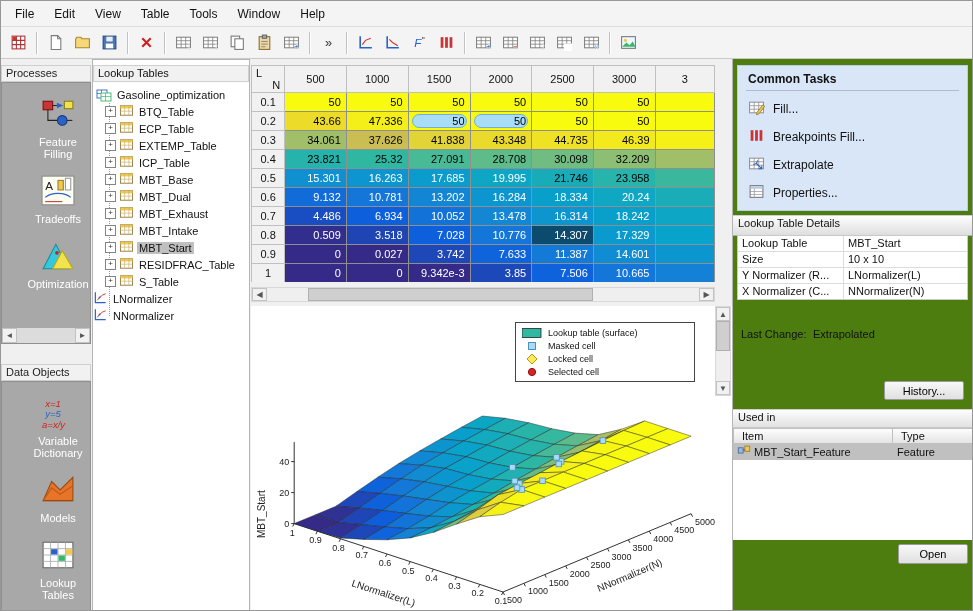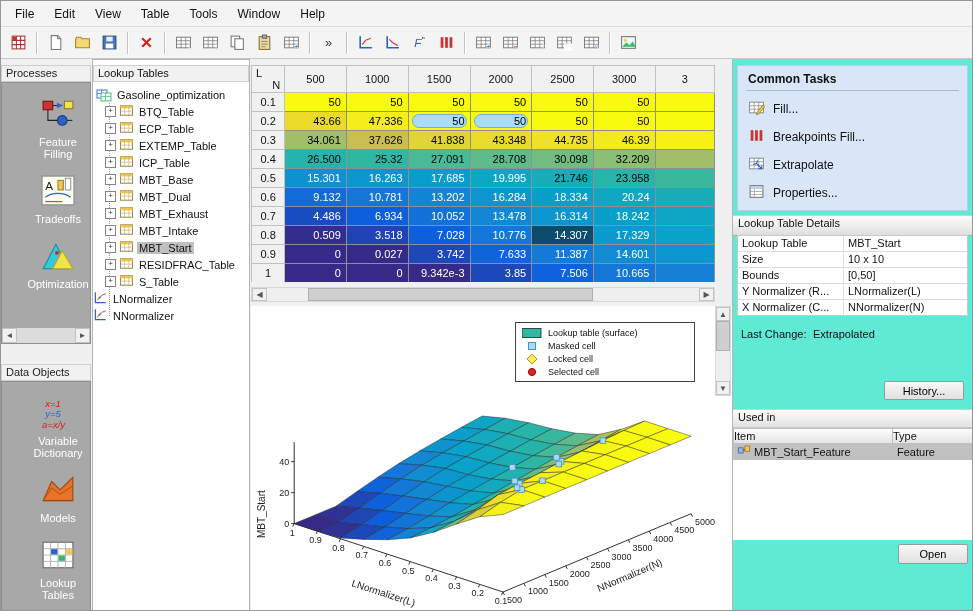--- a/index.html
+++ b/index.html
@@ -61,21 +61,21 @@
   #hscroll .thumb{position:absolute;left:56px;top:0;width:285px;height:13px;background:#cfcfcf;border:1px solid #b0b0b0;box-sizing:border-box;}
   #vsliver{position:absolute;left:464px;top:0;width:16px;height:90px;background:#efefef;border:1px solid #d8d8d8;box-sizing:border-box;}
   #vsliver .sb-btn{width:14px;height:14px;}
   #vsliver .thumb{width:14px;height:30px;background:#cfcfcf;border:1px solid #b0b0b0;box-sizing:border-box;}
   
   #plot-pane{position:absolute;left:250px;top:305px;width:481px;height:306px;background:#fff;}
   #legend{position:absolute;left:264px;top:16px;width:170px;background:#fff;border:1px solid #444;font-size:9px;padding:3px 4px;}
   .leg-row{display:flex;align-items:center;height:13px;}
   .leg-sw{width:24px;display:flex;justify-content:center;margin-right:4px;flex:0 0 auto;}
   
-  #right-pane{position:absolute;left:731px;top:58px;width:242px;height:553px;background:#5eead4;border-left:1px solid #b5b5b5;box-sizing:border-box;}
+  #right-pane{position:absolute;left:731px;top:58px;width:242px;height:553px;background:#4d7c0f;border-left:1px solid #b5b5b5;box-sizing:border-box;}
   #tasks{position:absolute;left:4px;top:6px;right:6px;height:146px;background:#d9e6f7;border:1px solid #b9cde8;box-sizing:border-box;padding:4px 8px;}
   #tasks-title{font-weight:bold;font-size:12px;padding:2px 0 4px 2px;border-bottom:1px solid #aabbd4;margin-bottom:4px;}
   .task-item{display:flex;align-items:center;height:28px;font-size:12px;cursor:default;}
   .task-item svg{margin:0 8px 0 2px;}
   .section-bar{position:absolute;left:0;right:0;height:17px;background:linear-gradient(#fdfdfd,#dedede);
                border-top:1px solid #cfcfcf;border-bottom:1px solid #b0b0b0;font-size:11px;padding:1px 5px;box-sizing:content-box;}
   #details-bar{top:156px;}
   #details-grid{position:absolute;left:4px;top:176px;right:6px;background:#fff;border:1px solid #c9c9c9;font-size:11px;}
   .detail-row{display:flex;border-bottom:1px solid #dcdcdc;height:15px;line-height:15px;}
   .detail-row:last-child{border-bottom:none;}
@@ -84,21 +84,21 @@
   .detail-value{padding-left:4px;white-space:nowrap;overflow:hidden;}
   #last-change{position:absolute;left:8px;top:268px;right:8px;display:flex;font-size:11px;line-height:14px;}
   #last-change .lbl{width:72px;flex:0 0 auto;}
   .win-btn{position:absolute;background:linear-gradient(#f8f8f8,#e0e0e0);border:1px solid #9a9a9a;border-radius:2px;
            font-family:"Liberation Sans",sans-serif;font-size:11px;padding:0;}
   #history-btn{top:322px;right:10px;width:80px;height:19px;}
   #open-btn{top:485px;right:6px;width:70px;height:20px;}
   #usedin-bar{top:350px;}
   #usedin-table{position:absolute;left:0px;top:368px;right:0px;height:112px;background:#fff;border-top:1px solid #c9c9c9;font-size:11px;}
   .ui-hdr{display:flex;height:16px;}
-  .ui-hcell{background:linear-gradient(#fdfdfd,#e4e4e4);border:1px solid #c0c0c0;border-left:none;line-height:14px;padding-left:0;box-sizing:border-box;}
+  .ui-hcell{background:linear-gradient(#fdfdfd,#e4e4e4);border:1px solid #c0c0c0;border-left:none;line-height:14px;padding-left:8px;box-sizing:border-box;}
   .ui-hcell:first-child{border-left:1px solid #c0c0c0;width:160px;flex:0 0 auto;}
   .ui-hcell:last-child{flex:1;}
   .ui-row{display:flex;height:16px;background:#c0c0c0;}
   .ui-cell{line-height:16px;padding-left:4px;box-sizing:border-box;display:flex;align-items:center;white-space:nowrap;overflow:hidden;}
   .ui-cell:first-child{width:160px;flex:0 0 auto;}
   .ui-cell svg{margin-right:3px;flex:0 0 auto;}
 </style>
 </head>
 <body>
 
@@ -502,21 +502,21 @@
             <td style="background:#a1be68;color:#000"><span class="cellval">34.061</span></td>
             <td style="background:#cabd52;color:#000"><span class="cellval">37.626</span></td>
             <td style="background:#e2d336;color:#000"><span class="cellval">41.838</span></td>
             <td style="background:#eadb2b;color:#000"><span class="cellval">43.348</span></td>
             <td style="background:#efe224;color:#000"><span class="cellval">44.735</span></td>
             <td style="background:#f2ea1d;color:#000"><span class="cellval">46.39</span></td>
             <td style="background:#f5f116"></td>
           </tr>
           <tr>
             <td class="rowhdr">0.4</td>
-            <td style="background:#25b3ab;color:#000"><span class="cellval">26.500</span></td>
+            <td style="background:#25b3ab;color:#000"><span class="cellval">23.821</span></td>
             <td style="background:#30b7a2;color:#000"><span class="cellval">25.32</span></td>
             <td style="background:#48ba96;color:#000"><span class="cellval">27.091</span></td>
             <td style="background:#5ebc8a;color:#000"><span class="cellval">28.708</span></td>
             <td style="background:#71bd81;color:#000"><span class="cellval">30.098</span></td>
             <td style="background:#8cbf73;color:#000"><span class="cellval">32.209</span></td>
             <td style="background:#a1be68"></td>
           </tr>
           <tr>
             <td class="rowhdr">0.5</td>
             <td style="background:#0f90d1;color:#fff"><span class="cellval">15.301</span></td>
@@ -816,24 +816,20 @@
     <div id="details-grid">
         <div class="detail-row">
           <div class="detail-label">Lookup Table</div>
           <div class="detail-value">MBT_Start</div>
         </div>
         <div class="detail-row">
           <div class="detail-label">Size</div>
           <div class="detail-value">10 x 10</div>
         </div>
         <div class="detail-row">
-          <div class="detail-label">Bounds</div>
-          <div class="detail-value">[0,50]</div>
-        </div>
-        <div class="detail-row">
           <div class="detail-label">Y Normalizer (R...</div>
           <div class="detail-value">LNormalizer(L)</div>
         </div>
         <div class="detail-row">
           <div class="detail-label">X Normalizer (C...</div>
           <div class="detail-value">NNormalizer(N)</div>
         </div>
       </div>
     <div id="last-change">
       <div class="lbl">Last Change:</div>

